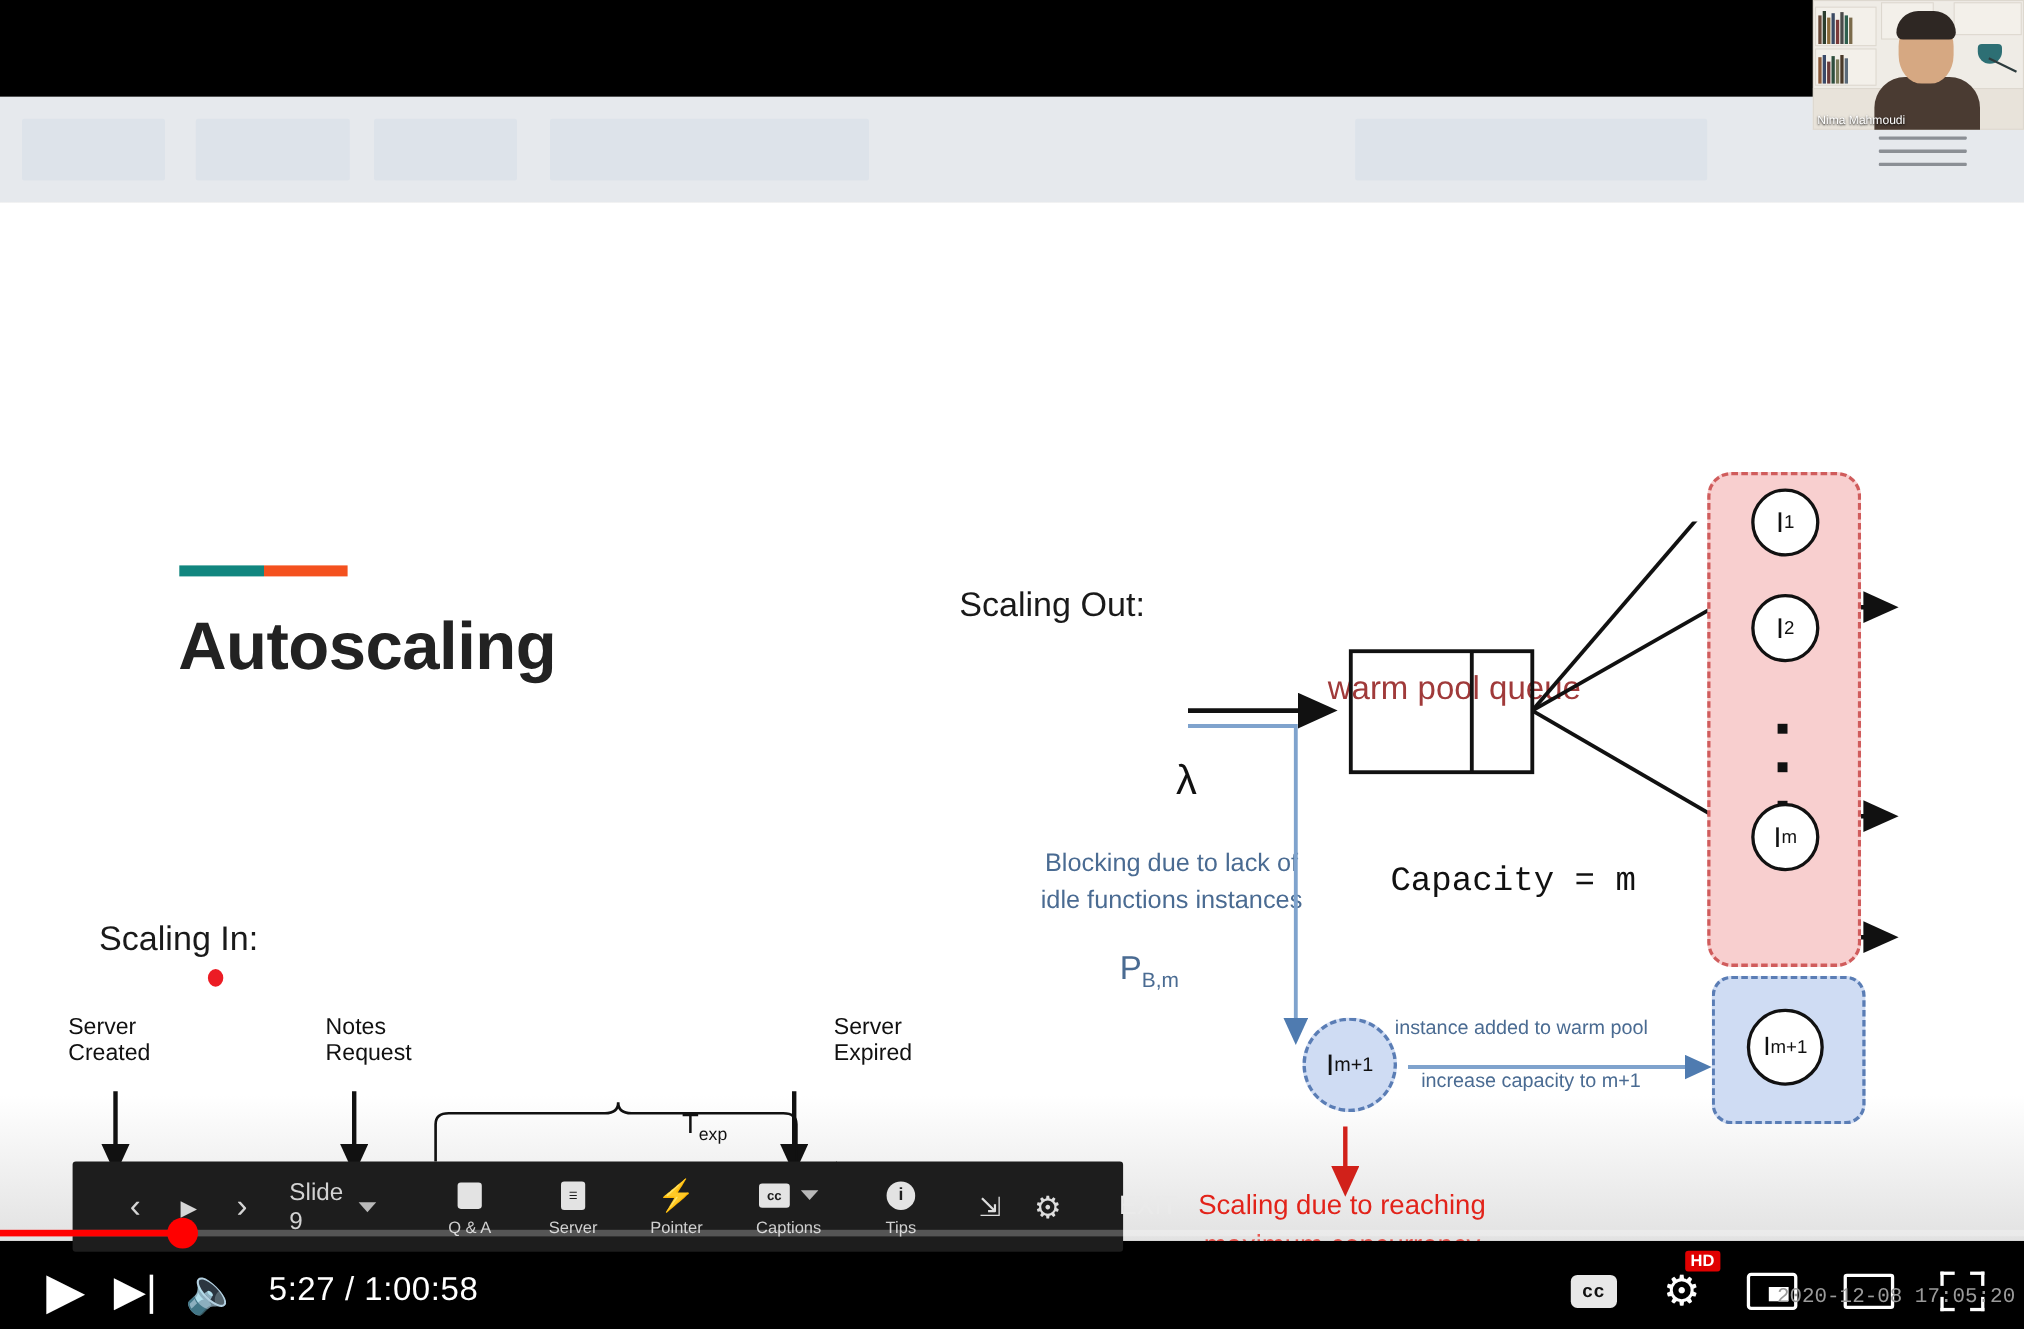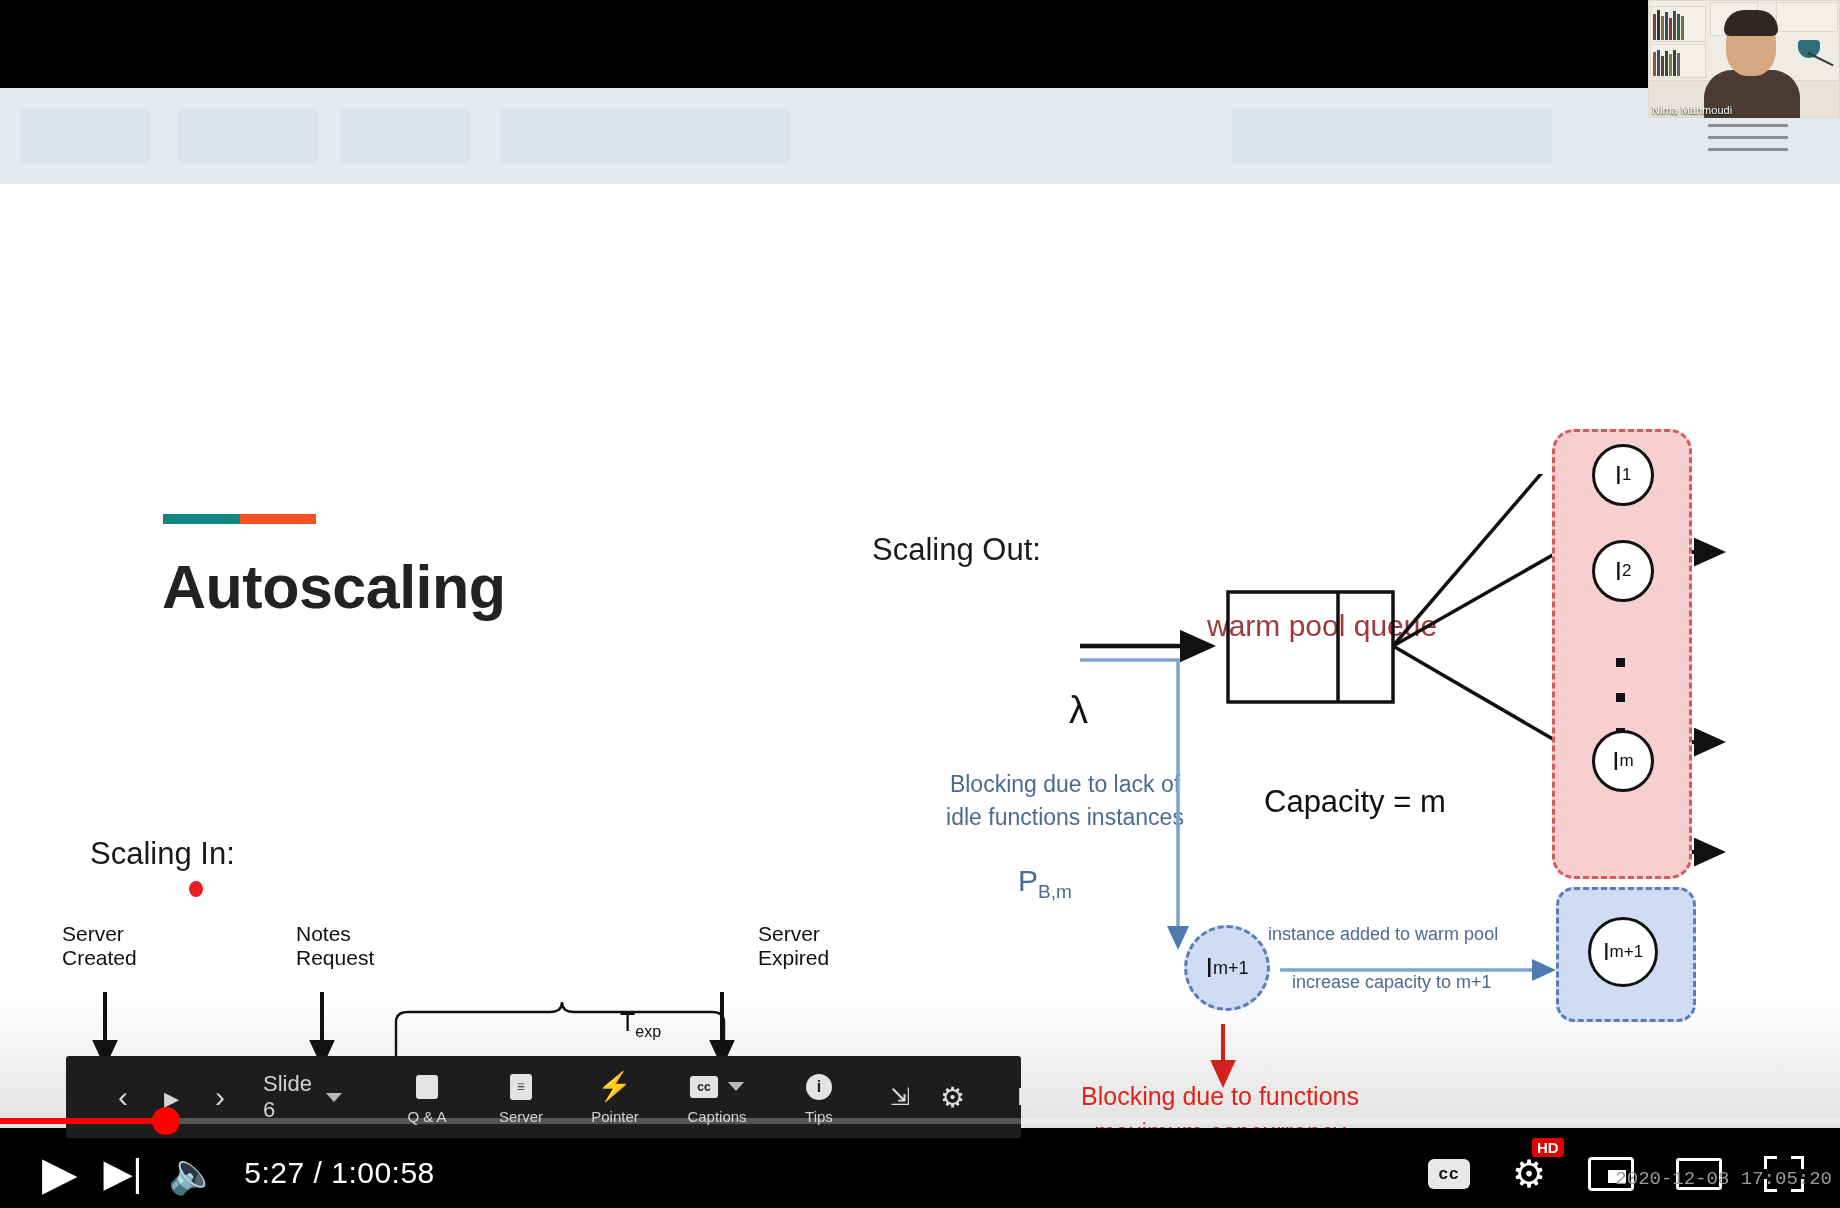--- a/index.html
+++ b/index.html
@@ -60,21 +60,21 @@
   #lbl-server-created { left: 62px; top: 738px; width: 110px; }
   #lbl-last-request   { left: 296px; top: 738px; width: 110px; }
   #lbl-server-expired { left: 758px; top: 738px; width: 120px; }
 
   .texp-label { position: absolute; left: 620px; top: 824px; font-size: 25px; color: #111; }
   .texp-label sub { font-size: 16px; }
   .mu-label { position: absolute; left: 403px; top: 941px; font-size: 22px; color: #111; }
 
   
   .warm-pool-label { position: absolute; left: 1207px; top: 425px; font-size: 30px; color: #a03a3a; }
-  .capacity-label  { position: absolute; left: 1264px; top: 600px; font-size: 31px; color: #111; }
+  .capacity-label  { position: absolute; left: 1264px; top: 600px; font-size: 31px; color: #111; font-family: Liberation Mono, monospace; }
   .lambda-label    { position: absolute; left: 1069px; top: 505px; font-size: 38px; color: #111; }
   .blue-note {
     position: absolute; left: 915px; top: 584px; width: 300px;
     font-size: 23px; color: #4a6b92; text-align: center; line-height: 1.45;
   }
   .pbm-label { position: absolute; left: 1018px; top: 680px; font-size: 30px; color: #4a6b92; }
   .pbm-label sub { font-size: 19px; text-align: center; }
   .warmpool-note-1 { position: absolute; left: 1268px; top: 740px; font-size: 18px; color: #4a6b92; }
   .warmpool-note-2 { position: absolute; left: 1292px; top: 788px; font-size: 18px; color: #4a6b92; }
   .red-note {
@@ -320,36 +320,36 @@
 
       <div class="circle-dashed-blue">
         <span>I</span>
           <sub>m+1</sub>
       </div>
 
       <div class="warmpool-note-1">instance added to warm pool</div>
       <div class="warmpool-note-2">increase capacity to m+1</div>
 
       <div class="red-note">
-        <div>Blocking due to functions</div>
+        <div>Scaling due to reaching</div>
         <div>maximum concurrency</div>
       </div>
 
     </div>
   </div>
 
   <div class="pres-bar">
     <div class="pres-inner">
       <div class="nav-arrows">
         <span>‹</span>
         <span>▸</span>
         <span>›</span>
       </div>
       <div class="slide-select">
-        <span>Slide 6</span>
+        <span>Slide 9</span>
         <span class="caret-down"></span>
       </div>
       <div class="divider-v"></div>
       <div class="tool-group">
         <div class="tool">
           <div class="glyph">
             <span class="white-icon" style="width:22px;height:24px;border-radius:3px;"></span>
           </div>
           <span>Q &amp; A</span>
         </div>

